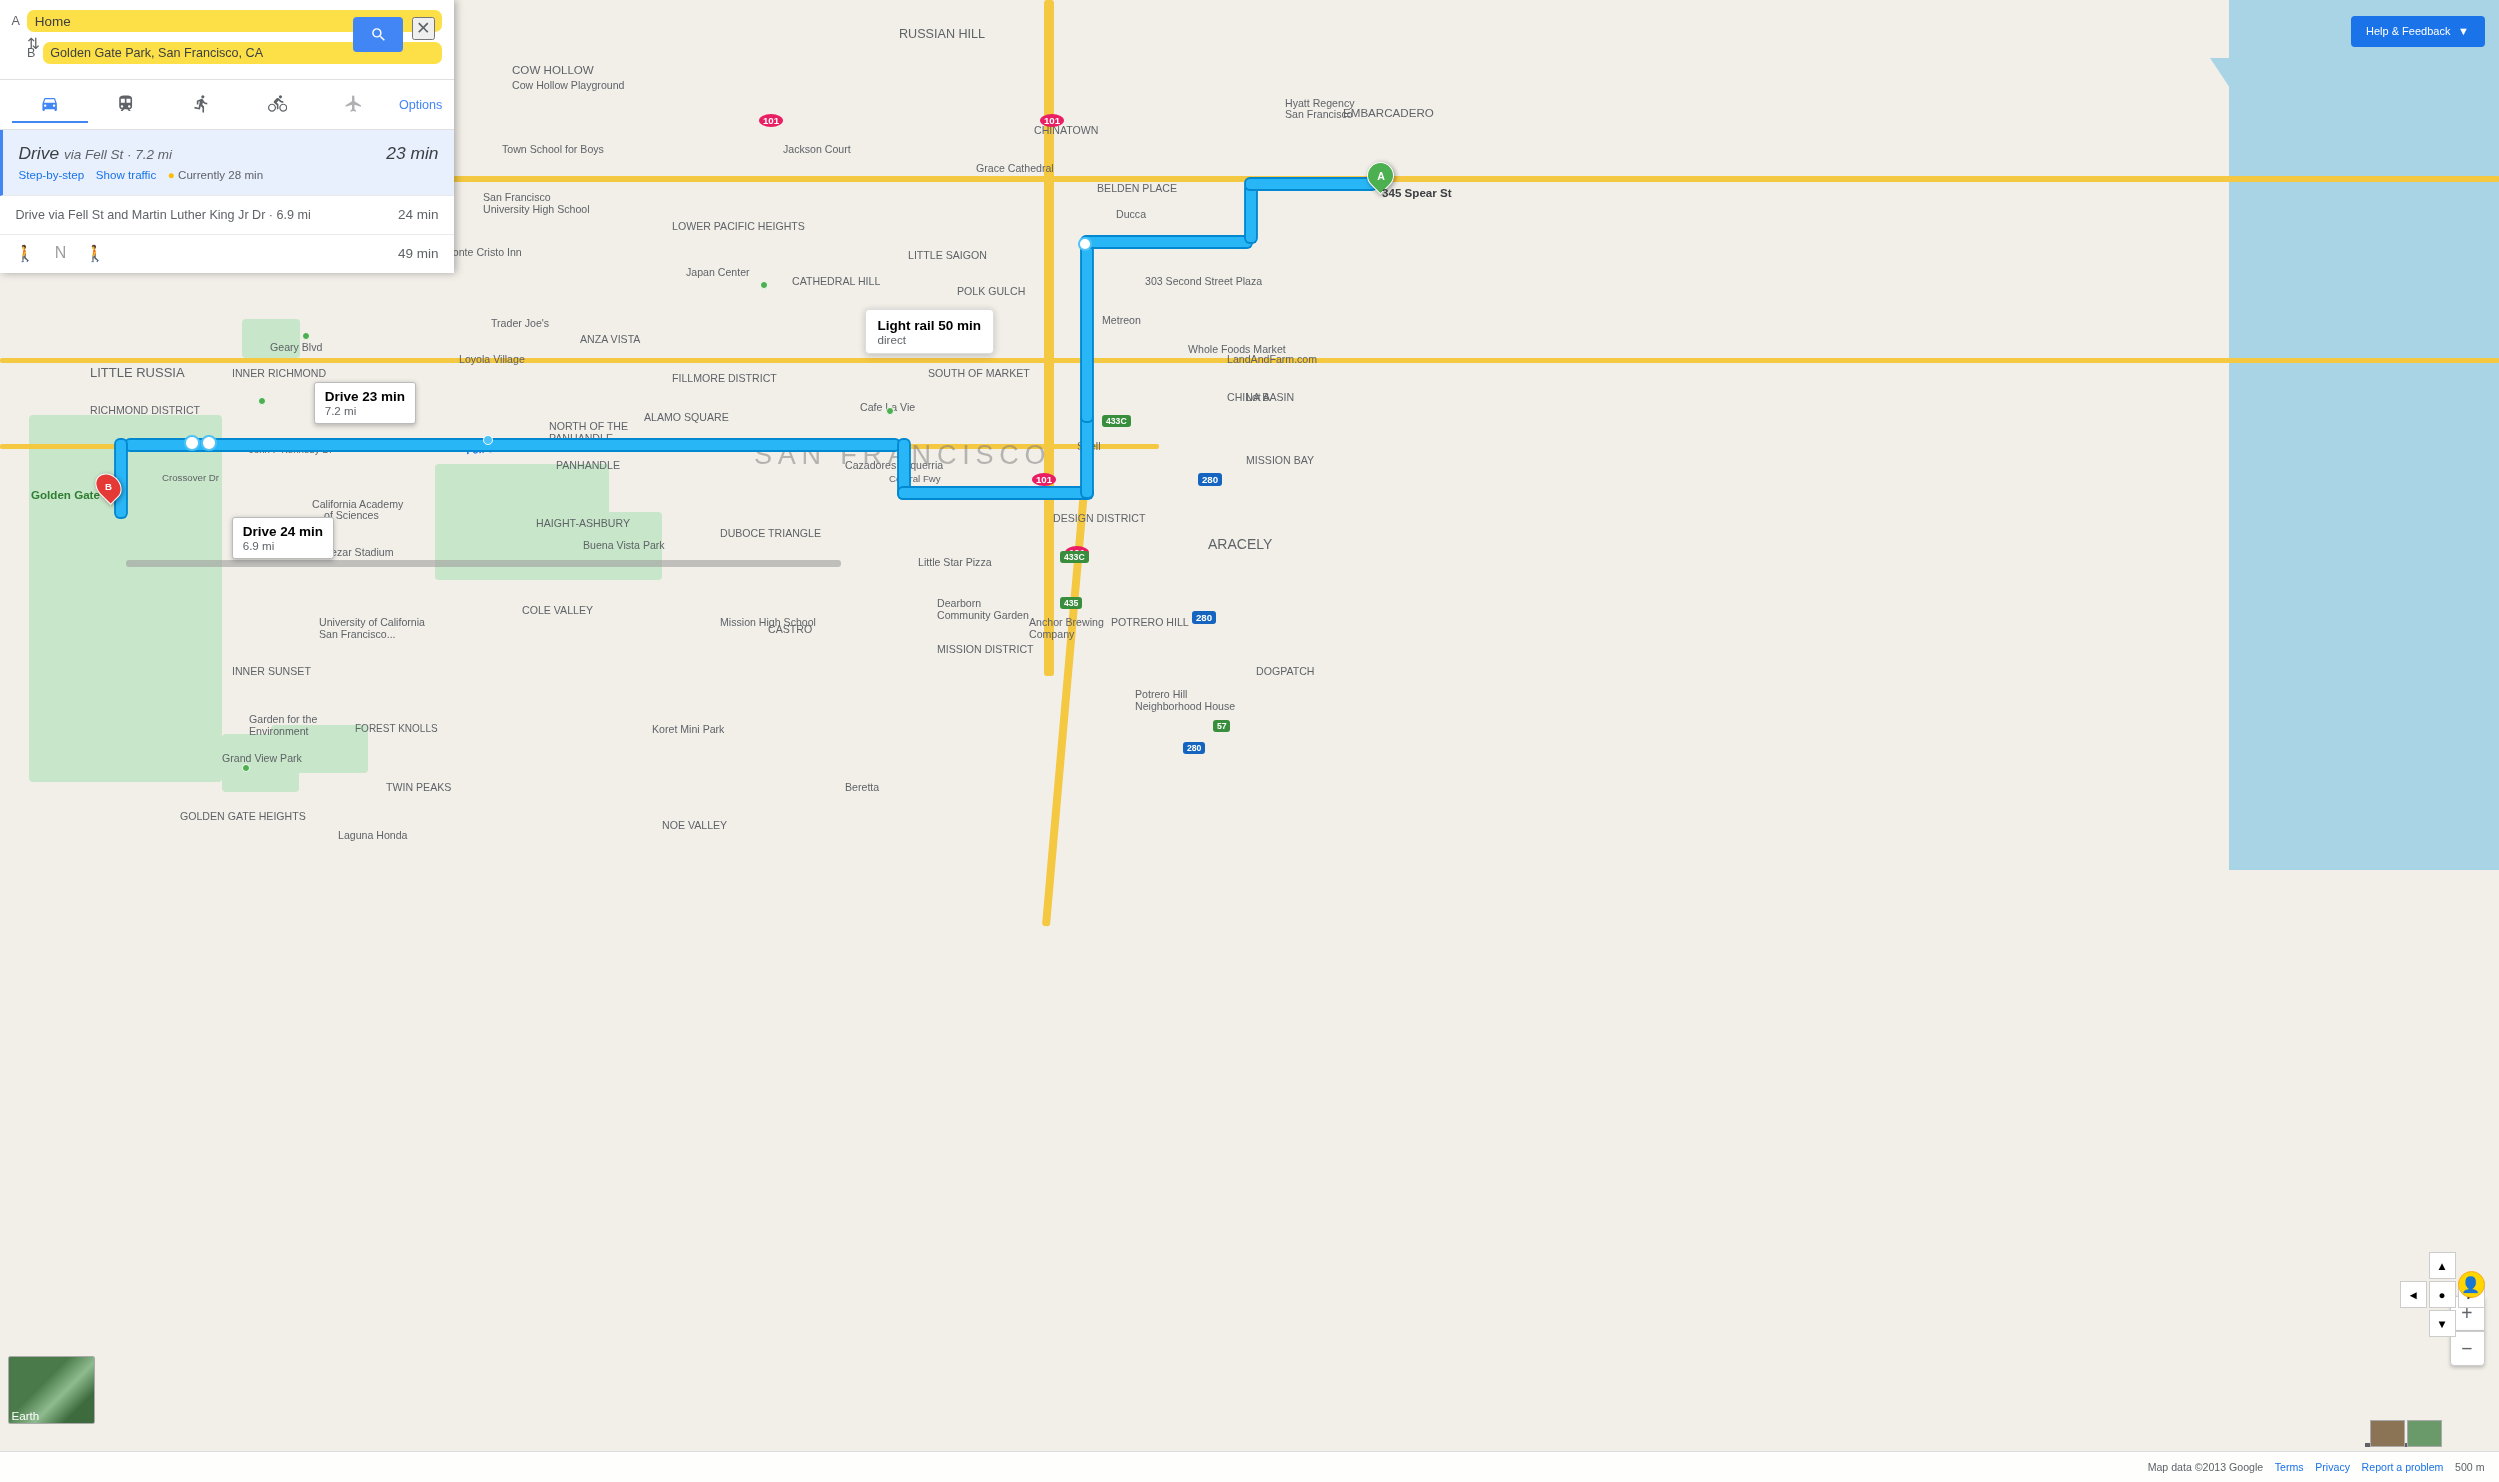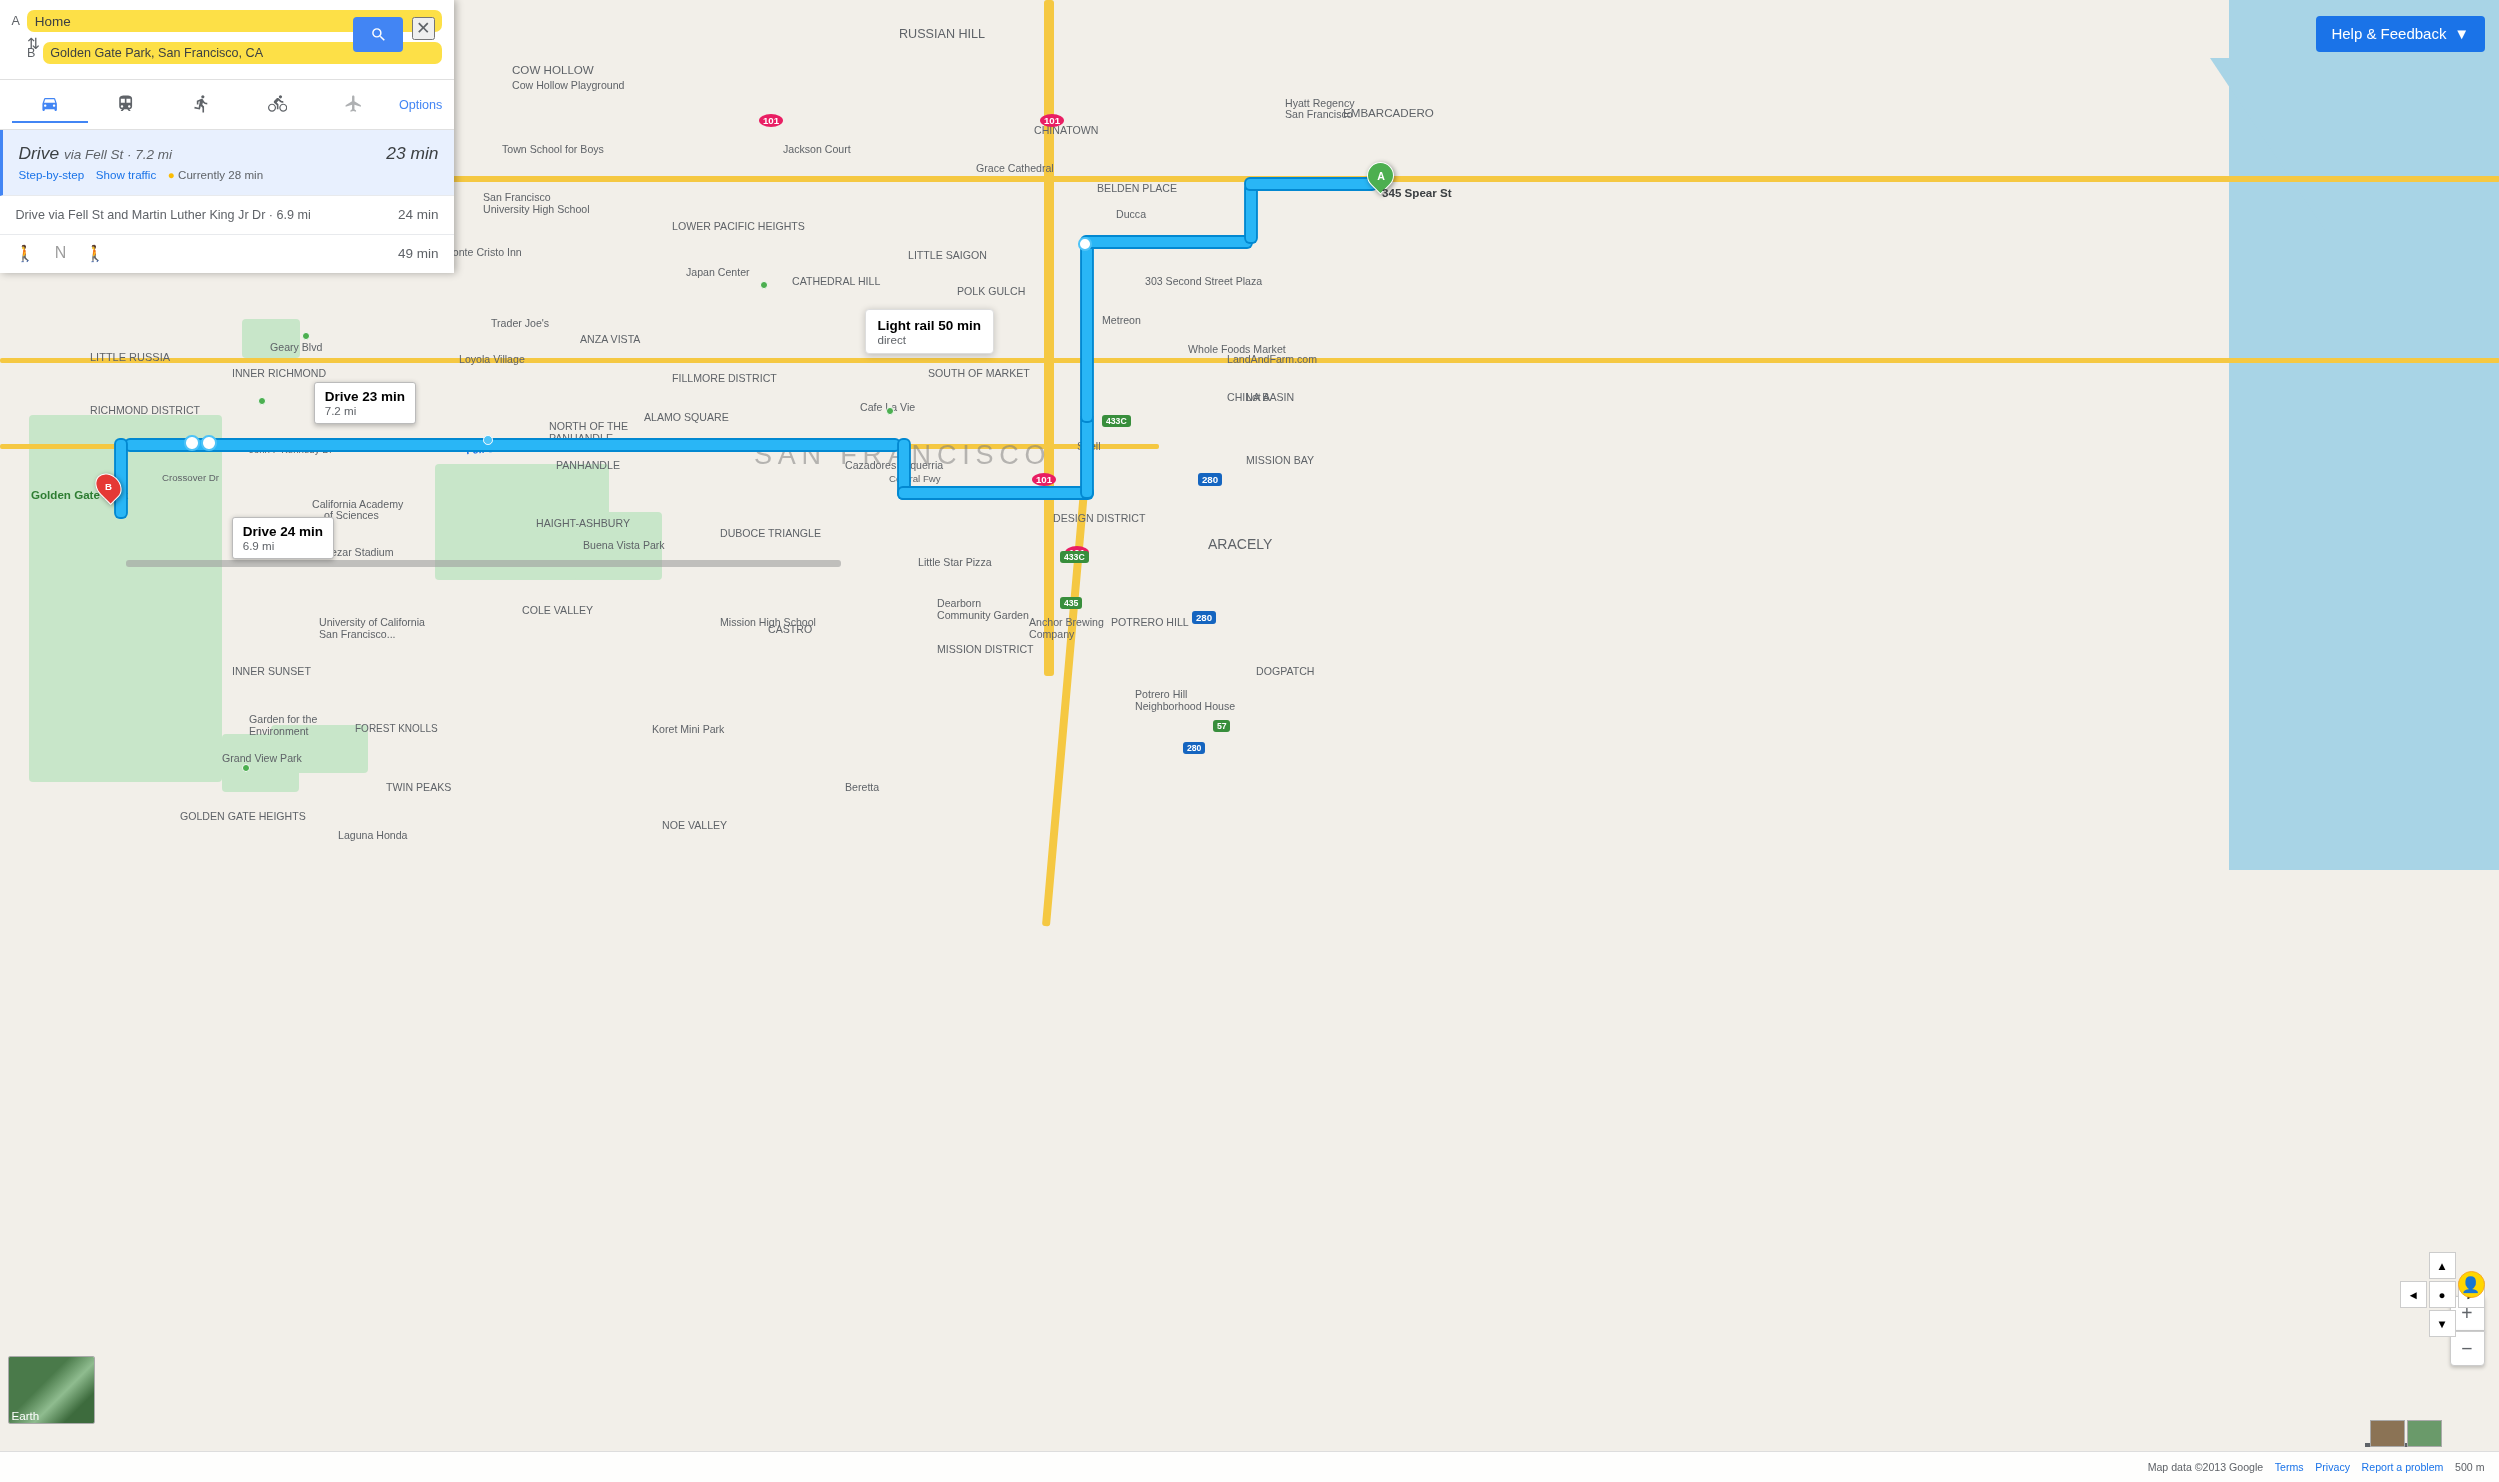--- a/index.html
+++ b/index.html
@@ -263,21 +263,21 @@
     
     .help-btn {
       position: absolute;
       top: 15.5px;
       right: 15.5px;
       background: #1a73e8;
       color: white;
       border: none;
       border-radius: 3.9px;
       padding: 9.7px 15.5px;
-      font-size: 15px;
+      font-size: 11px;
       cursor: pointer;
       display: flex;
       align-items: flex-end;
       gap: 7.7px;
       z-index: 100;
     }
 
     
     .zoom-controls {
       position: absolute;
@@ -577,21 +577,21 @@
   <div class="map-label" style="left:249px; top:713px;">Garden for the</div>
   <div class="map-label" style="left:249px; top:725px;">Environment</div>
   <div class="map-label" style="left:355px; top:723px; font-size:10px;">FOREST KNOLLS</div>
   <div class="map-label" style="left:222px; top:752px;">Grand View Park</div>
   <div class="map-label" style="left:652px; top:723px;">Koret Mini Park</div>
   <div class="map-label" style="left:180px; top:810px; font-size:10.6px;">GOLDEN GATE HEIGHTS</div>
   <div class="map-label" style="left:386px; top:781px; font-size:10.6px;">TWIN PEAKS</div>
   <div class="map-label" style="left:662px; top:819px; font-size:10.6px;">NOE VALLEY</div>
   <div class="map-label" style="left:845px; top:781px;">Beretta</div>
   <div class="map-label" style="left:338px; top:829px;">Laguna Honda</div>
-  <div class="map-label" style="left:90px; top:351px; font-size:11px;">LITTLE RUSSIA</div>
+  <div class="map-label" style="left:90px; top:365px; font-size:13px;">LITTLE RUSSIA</div>
   <div class="map-label" style="left:90px; top:404px; font-size:10.6px;">RICHMOND DISTRICT</div>
   <div class="map-label" style="left:232px; top:367px; font-size:10.6px;">INNER RICHMOND</div>
   <div class="map-label" style="left:444px; top:246px;">Monte Cristo Inn</div>
   <div class="map-label" style="left:491px; top:317px;">Trader Joe's</div>
   <div class="map-label" style="left:459px; top:353px;">Loyola Village</div>
   <div class="map-label" style="left:270px; top:341px;">Geary Blvd</div>
 
   <div class="map-label" style="left:1285px; top:97px;">Hyatt Regency</div>
   <div class="map-label" style="left:1285px; top:108px;">San Francisco</div>
 

